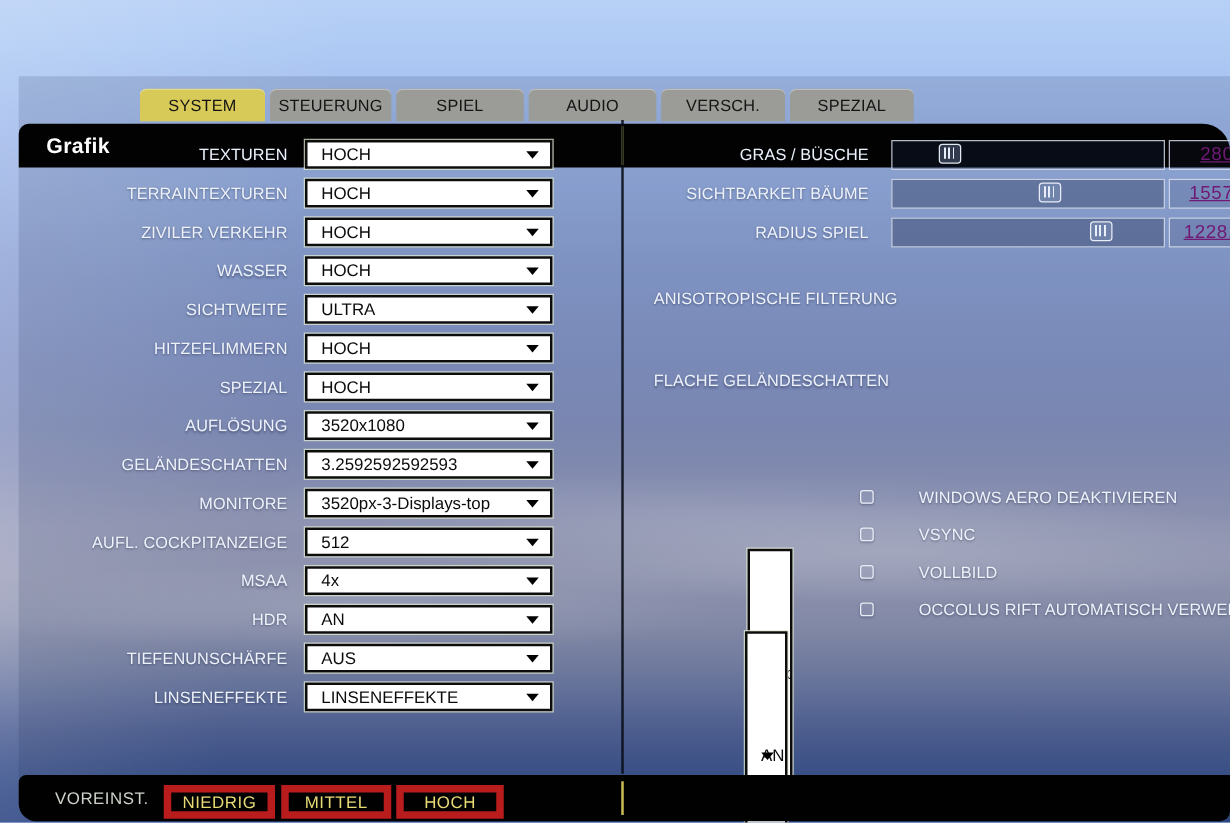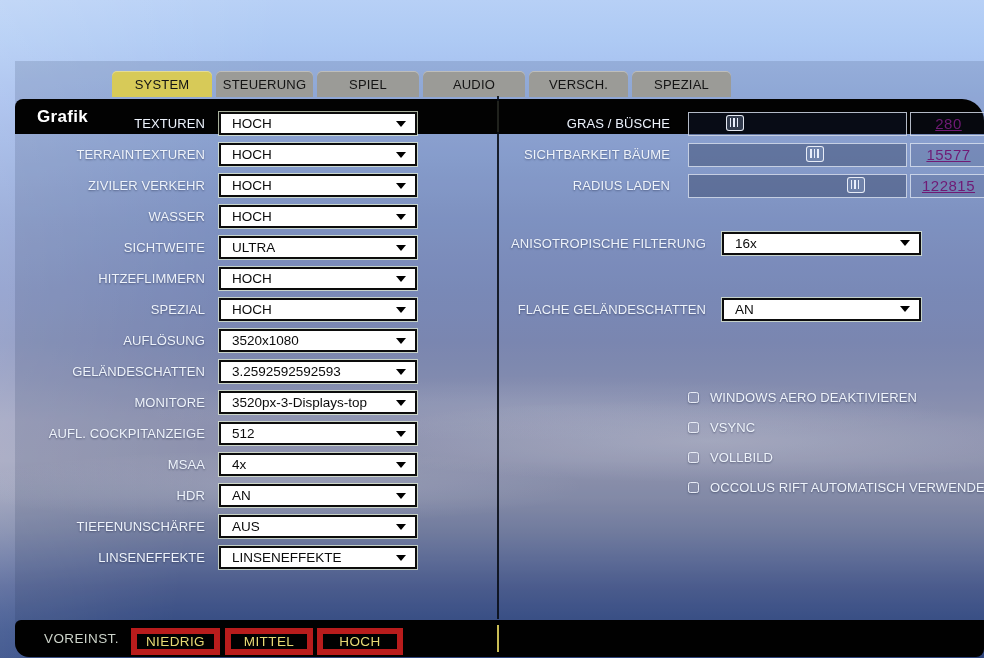--- a/index.html
+++ b/index.html
@@ -53,20 +53,21 @@
   .vdivider{
     position:absolute;left:497px;top:96px;height:523px;width:2px;
     background:rgba(8,12,22,0.88);
   }
   
   .row{display:flex;align-items:center;height:31px;}
   .lbl{
     color:#eef3fb;font-size:13px;letter-spacing:0.1px;
     text-shadow:0 1px 2px rgba(15,25,55,0.45);
     white-space:nowrap;
+    padding-left:25px;
   }
   
   .dd{
     position:relative;height:23px;background:#ffffff;
     border:2px solid #0c0c0c;box-sizing:border-box;
     box-shadow:0 0 0 1px rgba(224,235,208,0.75);
     display:flex;align-items:center;cursor:pointer;
   }
   .dd .dd-value{
     padding-left:11px;font-size:13.5px;color:#0b0b0b;white-space:nowrap;
@@ -100,21 +101,21 @@
     width:10px;height:9px;
     background:repeating-linear-gradient(90deg,#e9eefb 0 1.5px,rgba(0,0,0,0) 1.5px 3.5px);
   }
   .slider-value{
     margin-left:3px;flex:0 0 77px;height:24px;box-sizing:border-box;
     border:1px solid rgba(222,230,244,0.8);background:rgba(28,42,80,0.16);
     display:flex;align-items:center;justify-content:center;
     color:#701a75;font-size:15px;letter-spacing:0.5px;text-decoration:underline;
   }
   
-  .r-dd-row{position:absolute;left:498px;display:flex;align-items:center;height:24px;}
+  .r-dd-row{position:absolute;left:498px;display:flex;align-items:center;height:24px;flex-direction:column;}
   .r-dd-row .lbl{flex:0 0 208px;text-align:right;padding-right:16px;}
   .r-dd-row .dd{flex:0 0 199px;}
   
   .checkboxes{position:absolute;left:688px;top:390px;}
   .cb-row{display:flex;align-items:center;height:14px;margin-bottom:16px;}
   .cb-box{
     width:11px;height:11px;box-sizing:border-box;border:1.5px solid #e9edf6;
     border-radius:2.5px;background:rgba(255,255,255,0.02);
     box-shadow:0 1px 2px rgba(15,25,55,0.35);cursor:pointer;flex:0 0 11px;
   }
@@ -285,21 +286,21 @@
   <div class="row">
     <div class="lbl">SICHTBARKEIT BÄUME</div>
     <div class="slider-track">
       <div class="slider-thumb" style="left: 58%;">
           <span class="grip"></span>
         </div>
     </div>
     <div class="slider-value">15577</div>
   </div>
   <div class="row">
-    <div class="lbl">RADIUS LADEN</div>
+    <div class="lbl">RADIUS SPIEL</div>
     <div class="slider-track">
       <div class="slider-thumb" style="left: 77%;">
           <span class="grip"></span>
         </div>
     </div>
     <div class="slider-value">122815</div>
   </div>
 </div>
 
 <div class="r-dd-row" style="top:231px;">

